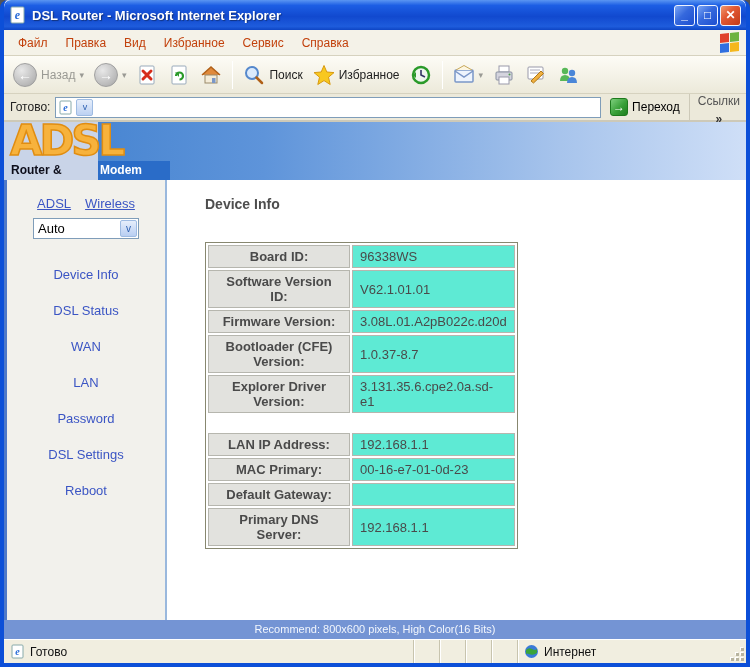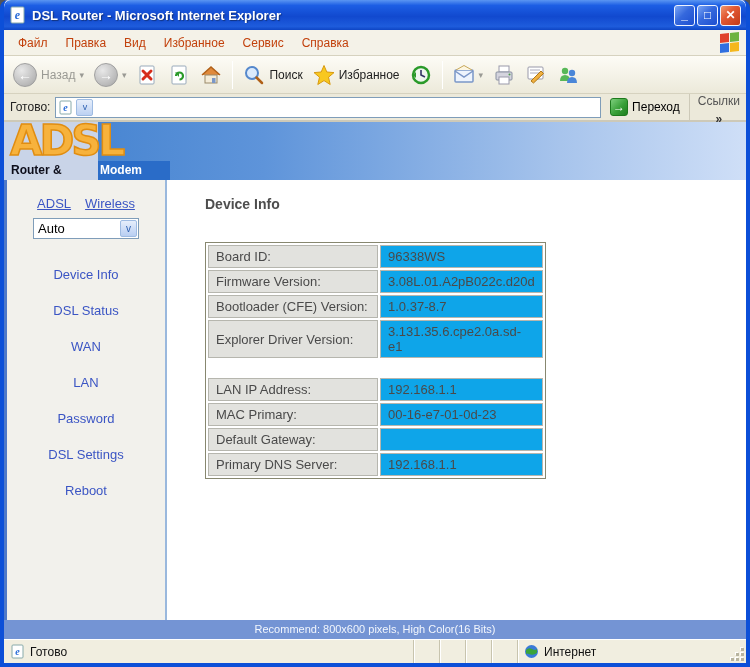--- a/index.html
+++ b/index.html
@@ -97,22 +97,22 @@
     background:linear-gradient(#e6eefb,#b8cef2); color:#2c5fb0; font-size:10px; text-align:center; line-height:15px; }
   .sb-nav { margin-top:26px; display:flex; flex-direction:column; align-items:center; gap:16px; }
   .sb-nav a { color:#3b55c4; text-decoration:none; cursor:pointer; line-height:20px; }
 
   .main { flex:1; background:#fff; overflow:hidden; }
   .page-heading { margin:16px 0 0 38px; font-size:14px; font-weight:bold; color:#4e4e4e; }
 
   .info-table { margin:30px 0 0 38px; border-collapse:separate; border-spacing:2px;
     border:1px solid #87876f; background:#fff; }
   .info-table td { border:1px solid #b6b6ae; font-size:13px; color:#4a4a4a; padding:3px 7px; height:22px; }
-  .info-table td.lbl { width:170px; background:#e2e2de; font-weight:normal; }
-  .info-table td.val { width:160px; background:#0ea5e9; }
+  .info-table td.lbl { width:142px; background:#e2e2de; font-weight:bold;text-align:center; }
+  .info-table td.val { width:160px; background:#5eead4; }
   .info-table td.gap { border:none; background:#fff; height:16px; }
 
   .recommend { height:19px; flex:0 0 19px; background:#7494d4; color:#f2f6fd;
     font-size:11px; text-align:center; line-height:19px; }
 
   
   .statusbar { height:24px; flex:0 0 24px; display:flex; align-items:center;
     background:#f1eee0; border-top:1px solid #fff; font-size:12px; color:#111; }
   .sb-pane { display:flex; align-items:center; gap:5px; padding:0 6px; height:100%; }
   .sb-pane.status { flex:1; }
@@ -302,20 +302,24 @@
 
       <div class="main">
         <h2 class="page-heading">Device Info</h2>
         <table class="info-table">
           <tbody>
             <tr>
               <td class="lbl">Board ID:</td>
               <td class="val">96338WS</td>
             </tr>
             <tr>
+              <td class="lbl">Software Version ID:</td>
+              <td class="val">V62.1.01.01</td>
+            </tr>
+            <tr>
               <td class="lbl">Firmware Version:</td>
               <td class="val">3.08L.01.A2pB022c.d20d</td>
             </tr>
             <tr>
               <td class="lbl">Bootloader (CFE) Version:</td>
               <td class="val">1.0.37-8.7</td>
             </tr>
             <tr>
               <td class="lbl">Explorer Driver Version:</td>
               <td class="val">3.131.35.6.cpe2.0a.sd-e1</td>

